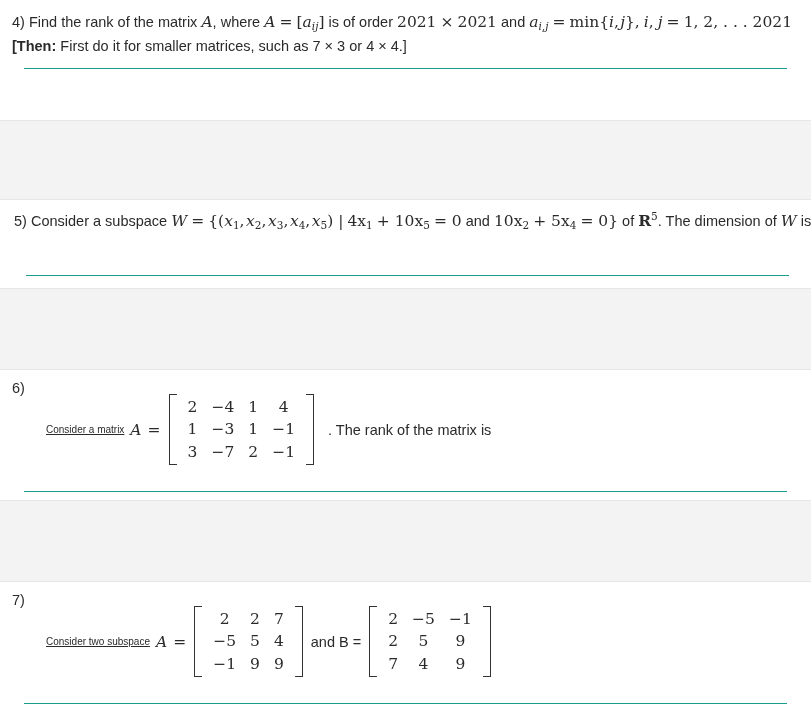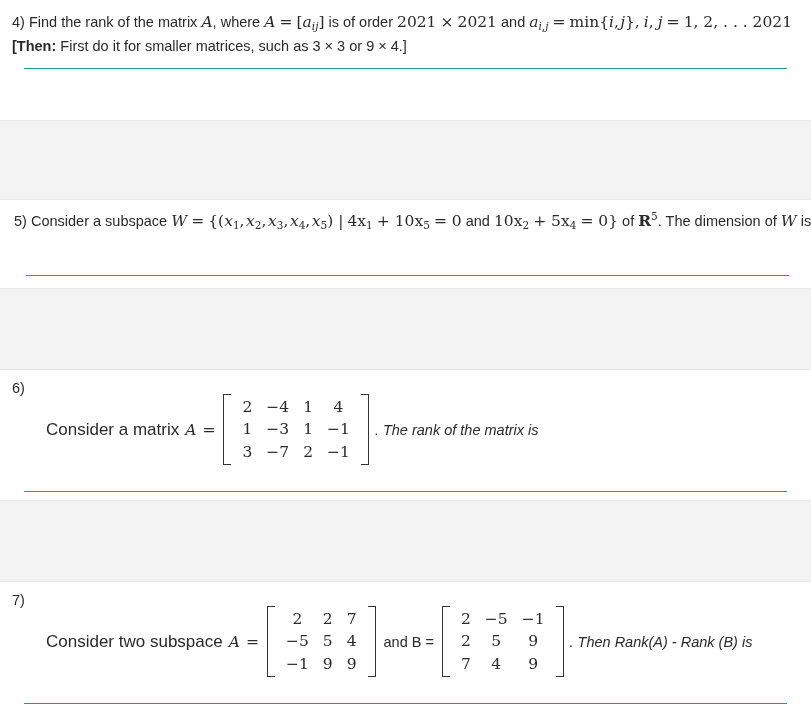--- a/index.html
+++ b/index.html
@@ -94,22 +94,23 @@
     border-bottom: 1px solid #e6e6e6;
   }
 
   
   .mrow {
     display: flex;
     align-items: center;
     flex-wrap: nowrap;
   }
   .lead {
-    font-size: 17px;
-    white-space: nowrap;
+    font-size: 10px;
+    white-space: nowrap;
+    text-decoration: underline;
   }
   .matrix {
     display: inline-flex;
     align-items: stretch;
     margin: 0 2px;
     position: relative;
   }
   .bracket {
     width: 7px;
     border-top: 1.4px solid #333;
@@ -129,22 +130,21 @@
     line-height: 1.45;
   }
   .mcell {
     text-align: center;
     padding: 0 7px;
     white-space: nowrap;
   }
   .trail {
     font-size: 14.5px;
     white-space: nowrap;
-    margin-left: 4px;
-    font-style: italic;
+    margin-left: 12px;
   }
   .midtxt {
     font-size: 14.5px;
     white-space: nowrap;
     margin: 0 6px;
   }
 
   
   #q4 { position: absolute; left: 0; top: 0; width: 811px; }
   #band1 { position: absolute; left: 0; top: 120px; width: 811px; height: 78px; }
@@ -182,21 +182,21 @@
       <span class="mi">a</span><span class="sub">i,j</span>
       <span class="mop">=</span>
       <span class="mop">min</span><span class="mn">{</span><span class="mi">i</span><span class="mn">,</span> <span class="mi">j</span><span class="mn">}</span><span class="mn">,</span>
       <span class="mi">i</span><span class="mn">,</span>
       <span class="mi">j</span>
       <span class="mop">=</span>
       <span class="mn">1, 2, . . . 2021</span>
     </div>
     <div class="hintline">
       <span class="bold">[Then:</span>
-      <span>First do it for smaller matrices, such as 3 × 3 or 9 × 4.]</span>
+      <span>First do it for smaller matrices, such as 7 × 3 or 4 × 4.]</span>
     </div>
     <div class="answer-line"></div>
   </div>
 
   <div class="grayband" id="band1"></div>
 
   <div class="qblock" id="q5">
     <div class="qline">
       <span class="qnum">5)</span>
       <span>Consider a subspace</span>
@@ -287,20 +287,19 @@
               <span class="mcell">−1</span>
               <span class="mcell">2</span>
               <span class="mcell">5</span>
               <span class="mcell">9</span>
               <span class="mcell">7</span>
               <span class="mcell">4</span>
               <span class="mcell">9</span>
             </span>
             <span class="bracket right"></span>
           </span>
-          <span class="trail">. Then Rank(A) - Rank (B) is</span>
         </div>
       </div>
     </div>
     <div class="answer-line" style="margin-top:26px"></div>
   </div>
 
 </div>
 
 </body></html>

